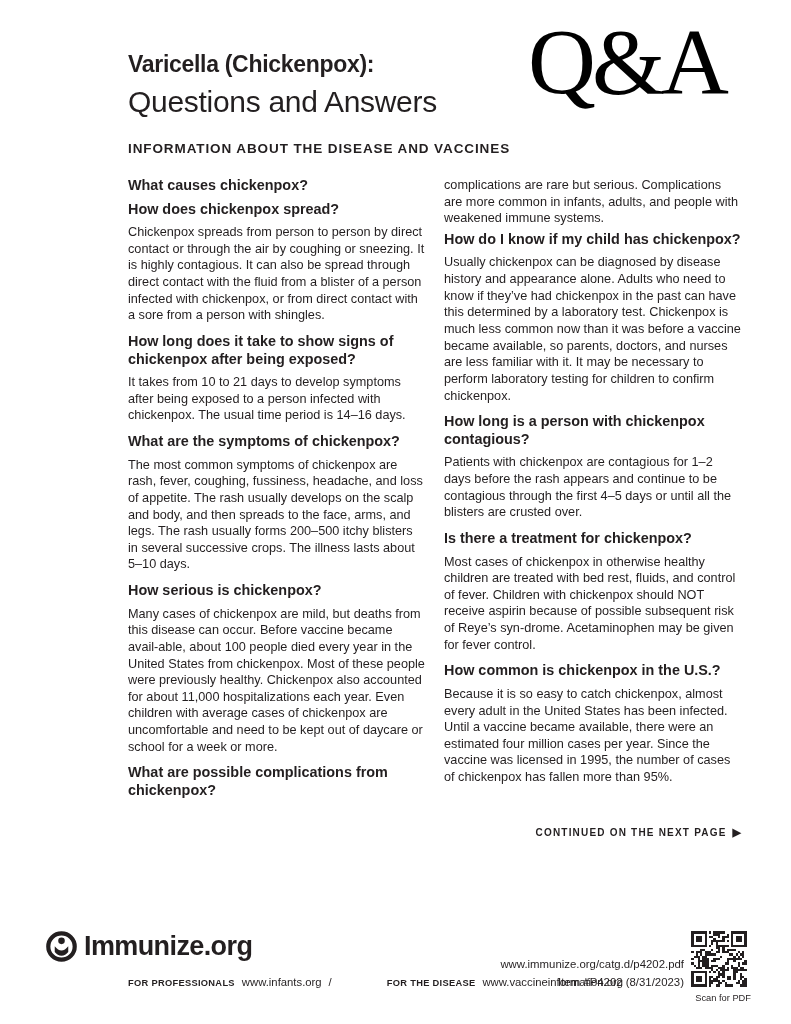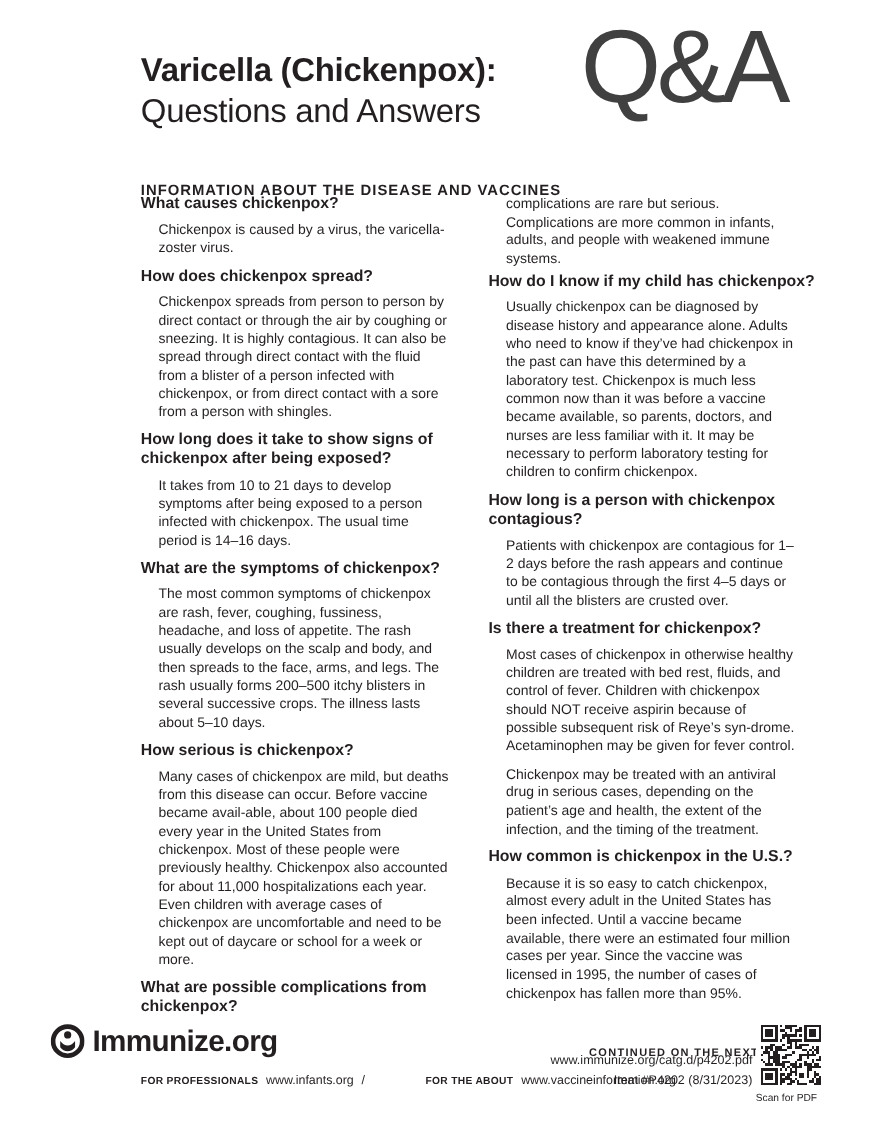--- a/index.html
+++ b/index.html
@@ -5,41 +5,41 @@
   * { margin:0; padding:0; box-sizing:border-box; }
   html,body { background:#ffffff; }
   .page {
     position:relative; width:791px; height:1024px; margin:0 auto;
     background:#ffffff; overflow:hidden;
     font-family:"Liberation Sans", sans-serif; color:#231f20;
   }
   
   .watermark {
     position:absolute; top:14px; left:528px;
-    font-family:Liberation Sans, sans-serif;
-    font-size:94px; line-height:1; color:#404040; letter-spacing:-4px;
+    font-family:Liberation Serif, serif;
+    font-size:94px; line-height:1; color:#000000; letter-spacing:-4px;
   }
   
   .title-block { position:absolute; left:128px; top:46px; }
-  .title-line1 { font-size:30px; font-weight:700; line-height:37px; letter-spacing:-0.3px; }
+  .title-line1 { font-size:23px; font-weight:700; line-height:37px; letter-spacing:-0.3px; }
   .title-line2 { font-size:30px; font-weight:400; line-height:37px; letter-spacing:-0.3px; }
   .info-header {
     position:absolute; left:128px; top:141px;
-    font-size:13.5px; font-weight:700; letter-spacing:0.9px;margin-top:24px;
+    font-size:13.5px; font-weight:700; letter-spacing:0.9px;
   }
   
   .columns { position:absolute; left:128px; top:177px; width:613px; display:flex; gap:19px; }
   .col { width:297px; }
   .qa-section h3 {
     font-size:14.4px; font-weight:700; line-height:1.22;
     margin:4px 0 6px;
   }
   .col .qa-section:first-child h3 { margin-top:0; }
   .qa-section p, .col > p {
-    font-size:12.7px; line-height:1.31; margin:0 16px 9px;
+    font-size:12.7px; line-height:1.31; margin:0 0 9px;
   }
   .col > p.continuation { margin-bottom:0; }
   
   .continued {
     margin-top:40px; text-align:right;
     font-size:10px; font-weight:700; letter-spacing:1.2px;
     display:flex; justify-content:flex-end; align-items:center; gap:6px;
   }
   .continued .arrow { font-size:11px; letter-spacing:0; }
   
@@ -54,21 +54,21 @@
     display:flex; align-items:baseline; gap:7px; white-space:nowrap;
   }
   .audience-label { font-size:9.3px; font-weight:700; letter-spacing:0.3px;margin-left:48px; }
   .audience-url { font-size:11.3px; font-weight:400; color:#231f20; text-decoration:none; }
   .audience-sep { font-size:11.3px; }
   .footer-right {
     position:absolute; right:107px; top:955px; text-align:right;
     font-size:11.4px; line-height:1.6;
   }
   .footer-right a { color:#231f20; text-decoration:none; }
-  .qr-block { position:absolute; left:687px; top:927px; width:64px; text-align:left; }
+  .qr-block { position:absolute; left:687px; top:927px; width:64px; text-align:right; }
   .qr-code { width:64px; height:64px; display:block; }
   .qr-caption { font-size:9.3px; margin-top:2px; }
 </style>
 </head>
 <body>
 
 <div class="page">
 
   <div class="watermark">Q&amp;A</div>
 
@@ -77,21 +77,20 @@
     <div class="title-line2">Questions and Answers</div>
   </div>
 
   <div class="info-header">INFORMATION ABOUT THE DISEASE AND VACCINES</div>
 
   <div class="columns">
 
     <div class="col">
       <div class="qa-section">
         <h3>What causes chickenpox?</h3>
-        <p>Chickenpox is caused by a virus, the varicella-zoster virus.</p>
       </div>
       <div class="qa-section">
         <h3>How does chickenpox spread?</h3>
         <p>Chickenpox spreads from person to person by direct contact or through the air by coughing or sneezing. It is highly contagious. It can also be spread through direct contact with the fluid from a blister of a person infected with chickenpox, or from direct contact with a sore from a person with shingles.</p>
       </div>
       <div class="qa-section">
         <h3>How long does it take to show signs of chickenpox after being exposed?</h3>
         <p>It takes from 10 to 21 days to develop symptoms after being exposed to a person infected with chickenpox. The usual time period is 14–16 days.</p>
       </div>
       <div class="qa-section">
@@ -113,21 +112,20 @@
         <h3>How do I know if my child has chickenpox?</h3>
         <p>Usually chickenpox can be diagnosed by disease history and appearance alone. Adults who need to know if they’ve had chickenpox in the past can have this determined by a laboratory test. Chickenpox is much less common now than it was before a vaccine became available, so parents, doctors, and nurses are less familiar with it. It may be necessary to perform laboratory testing for children to confirm chickenpox.</p>
       </div>
       <div class="qa-section">
         <h3>How long is a person with chickenpox contagious?</h3>
         <p>Patients with chickenpox are contagious for 1–2 days before the rash appears and continue to be contagious through the first 4–5 days or until all the blisters are crusted over.</p>
       </div>
       <div class="qa-section">
         <h3>Is there a treatment for chickenpox?</h3>
         <p>Most cases of chickenpox in otherwise healthy children are treated with bed rest, fluids, and control of fever. Children with chickenpox should NOT receive aspirin because of possible subsequent risk of Reye’s syn-drome. Acetaminophen may be given for fever control.</p>
-        <p>Chickenpox may be treated with an antiviral drug in serious cases, depending on the patient’s age and health, the extent of the infection, and the timing of the treatment.</p>
       </div>
       <div class="qa-section">
         <h3>How common is chickenpox in the U.S.?</h3>
         <p>Because it is so easy to catch chickenpox, almost every adult in the United States has been infected. Until a vaccine became available, there were an estimated four million cases per year. Since the vaccine was licensed in 1995, the number of cases of chickenpox has fallen more than 95%.</p>
       </div>
       <div class="continued">
         <span>CONTINUED ON THE NEXT PAGE</span>
         <span class="arrow">▶</span>
       </div>
     </div>
@@ -142,21 +140,21 @@
         <path d="M9.6 16.8 c2.4 3.1 4.9 4.6 7.4 4.6 c2.5 0 5 -1.5 7.4 -4.6 l0 6.2 c-2 2.7 -4.5 4.1 -7.4 4.1 c-2.9 0 -5.4 -1.4 -7.4 -4.1 z" fill="#231f20"></path>
       </svg>
     </span>
     <span class="brand-text">Immunize.org</span>
   </div>
 
   <div class="audience-line">
     <span class="audience-label">FOR PROFESSIONALS</span>
     <a class="audience-url" href="#">www.infants.org</a>
     <span class="audience-sep">/</span>
-    <span class="audience-label">FOR THE ABOUT</span>
+    <span class="audience-label">FOR THE DISEASE</span>
     <a class="audience-url" href="#">www.vaccineinformation.org</a>
   </div>
 
   <div class="footer-right">
     <div><a href="#">www.immunize.org/catg.d/p4202.pdf</a></div>
     <div>Item #P4202 (8/31/2023)</div>
   </div>
 
   <div class="qr-block">
     <svg class="qr-code" viewBox="0 0 29 29" shape-rendering="crispEdges" fill="#231f20">

